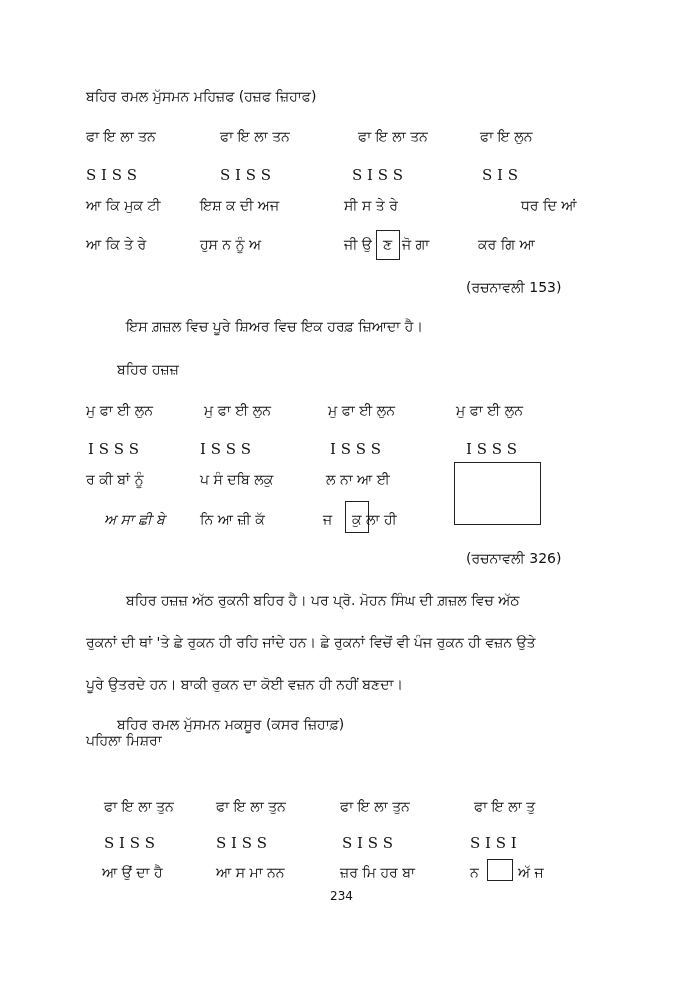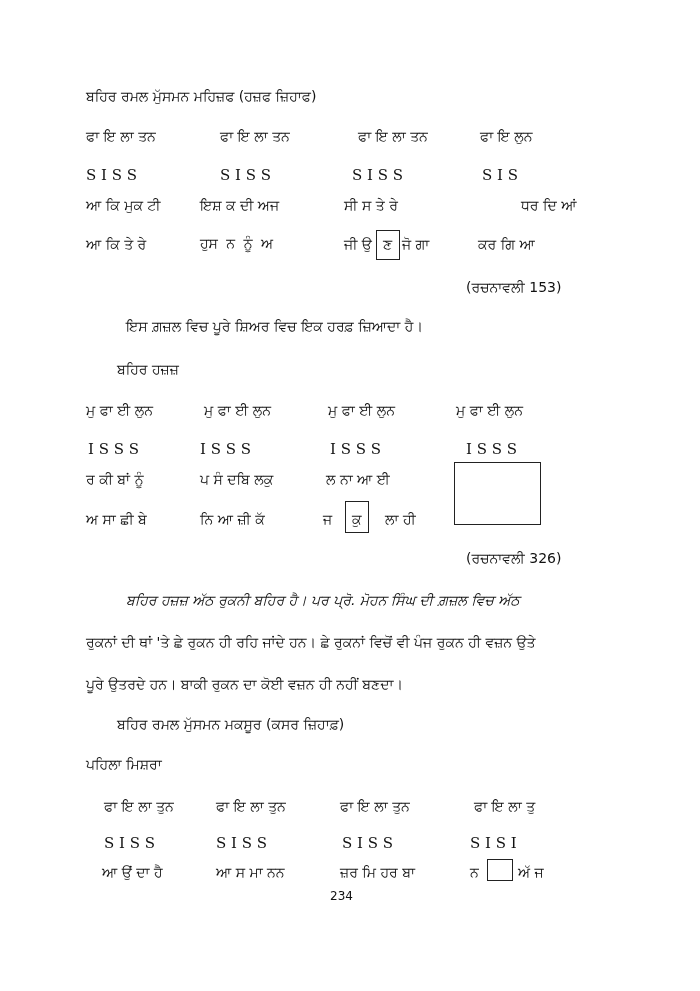--- a/index.html
+++ b/index.html
@@ -27,21 +27,21 @@
 <div class="cell ser" style="left:220px;top:166px;">S I  S  S</div>
 <div class="cell ser" style="left:352px;top:166px;">S I  S  S</div>
 <div class="cell ser" style="left:482px;top:166px;">S I  S</div>
 
 <div class="cell pa" style="left:86px;top:197px;">ਆ ਕਿ ਮੁਕ ਟੀ</div>
 <div class="cell pa" style="left:200px;top:197px;">ਇਸ਼ ਕ  ਦੀ  ਅਜ</div>
 <div class="cell pa" style="left:344px;top:197px;">ਸੀ ਸ  ਤੇ  ਰੇ</div>
 <div class="cell pa" style="left:476px;top:197px;margin-left:45px;">ਧਰ ਦਿ ਆਂ</div>
 
 <div class="cell pa" style="left:86px;top:236px;">ਆ ਕਿ ਤੇ  ਰੇ</div>
-<div class="cell pa" style="left:200px;top:236px;font-family:Liberation Mono, monospace;">ਹੁਸ  ਨ  ਨੂੰ  ਅ</div>
+<div class="cell pa" style="left:200px;top:236px;">ਹੁਸ  ਨ  ਨੂੰ  ਅ</div>
 <div class="cell pa" style="left:344px;top:236px;">ਜੀ ਉ</div>
 <div class="box" style="left:376px;top:230px;width:24px;height:30px;">
   <span class="abs pa" style="left:6px;top:5px;">ਣ</span>
 </div>
 <div class="cell pa" style="left:402px;top:236px;">ਜੋ  ਗਾ</div>
 <div class="cell pa" style="left:478px;top:236px;">ਕਰ  ਗਿ ਆ</div>
 
 <div class="abs pa" style="left:466px;top:279px;text-align:center;">(ਰਚਨਾਵਲੀ 153)</div>
 
 <div class="abs pa" style="left:126px;top:318px;">ਇਸ ਗ਼ਜ਼ਲ ਵਿਚ ਪੂਰੇ ਸ਼ਿਅਰ ਵਿਚ ਇਕ ਹਰਫ਼ ਜ਼ਿਆਦਾ ਹੈ।</div>
@@ -55,36 +55,36 @@
 <div class="cell ser" style="left:88px;top:440px;">I  S  S  S</div>
 <div class="cell ser" style="left:200px;top:440px;">I S  S   S</div>
 <div class="cell ser" style="left:330px;top:440px;">I   S  S   S</div>
 <div class="cell ser" style="left:466px;top:440px;">I S  S  S</div>
 
 <div class="cell pa" style="left:86px;top:471px;">ਰ ਕੀ  ਬਾਂ  ਨੂੰ</div>
 <div class="cell pa" style="left:200px;top:471px;">ਪ ਸੰ  ਦਬਿ ਲਕੁ</div>
 <div class="cell pa" style="left:326px;top:471px;">ਲ  ਨਾ   ਆ  ਈ</div>
 <div class="box" style="left:454px;top:462px;width:87px;height:63px;"></div>
 
-<div class="cell pa" style="left:86px;top:511px;">ਅ ਸਾ  ਛੀ  ਬੇ</div>
+<div class="cell pa" style="left:104px;top:511px;font-style:italic;">ਅ ਸਾ  ਛੀ  ਬੇ</div>
 <div class="cell pa" style="left:200px;top:511px;">ਨਿ ਆ  ਜ਼ੀ  ਕੱ</div>
 <div class="cell pa" style="left:323px;top:511px;">ਜ</div>
 <div class="box" style="left:345px;top:501px;width:24px;height:32px;">
   <span class="abs pa" style="left:6px;top:9px;">ਕੁ</span>
 </div>
-<div class="cell pa" style="left:385px;top:511px;text-align:center;">ਲਾ   ਹੀ</div>
+<div class="cell pa" style="left:366px;top:511px;text-align:center;">ਲਾ   ਹੀ</div>
 
 <div class="abs pa" style="left:466px;top:550px;">(ਰਚਨਾਵਲੀ 326)</div>
 
-<div class="abs pa" style="left:126px;top:592px;font-style:italic;">ਬਹਿਰ ਹਜ਼ਜ਼ ਅੱਠ ਰੁਕਨੀ ਬਹਿਰ ਹੈ। ਪਰ ਪ੍ਰੋ. ਮੋਹਨ ਸਿੰਘ ਦੀ ਗ਼ਜ਼ਲ ਵਿਚ ਅੱਠ</div>
+<div class="abs pa" style="left:126px;top:592px;">ਬਹਿਰ ਹਜ਼ਜ਼ ਅੱਠ ਰੁਕਨੀ ਬਹਿਰ ਹੈ। ਪਰ ਪ੍ਰੋ. ਮੋਹਨ ਸਿੰਘ ਦੀ ਗ਼ਜ਼ਲ ਵਿਚ ਅੱਠ</div>
 <div class="abs pa" style="left:86px;top:634px;">ਰੁਕਨਾਂ ਦੀ ਥਾਂ 'ਤੇ ਛੇ ਰੁਕਨ ਹੀ ਰਹਿ ਜਾਂਦੇ ਹਨ। ਛੇ ਰੁਕਨਾਂ ਵਿਚੋਂ ਵੀ ਪੰਜ ਰੁਕਨ ਹੀ ਵਜ਼ਨ ਉਤੇ</div>
 <div class="abs pa" style="left:86px;top:676px;">ਪੂਰੇ ਉਤਰਦੇ ਹਨ। ਬਾਕੀ ਰੁਕਨ ਦਾ ਕੋਈ ਵਜ਼ਨ ਹੀ ਨਹੀਂ ਬਣਦਾ।</div>
 
 <div class="abs pa bold" style="left:86px;top:716px;">ਬਹਿਰ ਰਮਲ ਮੁੱਸਮਨ ਮਕਸੂਰ (ਕਸਰ ਜ਼ਿਹਾਫ਼)</div>
-<div class="abs pa" style="left:86px;top:756px;">ਪਹਿਲਾ ਮਿਸ਼ਰਾ</div>
+<div class="abs pa" style="left:86px;top:732px;">ਪਹਿਲਾ ਮਿਸ਼ਰਾ</div>
 
 <div class="cell pa" style="left:104px;top:798px;">ਫਾ ਇ ਲਾ ਤੁਨ</div>
 <div class="cell pa" style="left:216px;top:798px;">ਫਾ ਇ  ਲਾ ਤੁਨ</div>
 <div class="cell pa" style="left:340px;top:798px;">ਫਾ ਇ ਲਾ ਤੁਨ</div>
 <div class="cell pa" style="left:474px;top:798px;">ਫਾ ਇ  ਲਾ ਤੁ</div>
 
 <div class="cell ser" style="left:104px;top:834px;">S I S  S</div>
 <div class="cell ser" style="left:216px;top:834px;">S  I  S  S</div>
 <div class="cell ser" style="left:342px;top:834px;">S  I S  S</div>
 <div class="cell ser" style="left:470px;top:834px;">S  I  S I</div>

